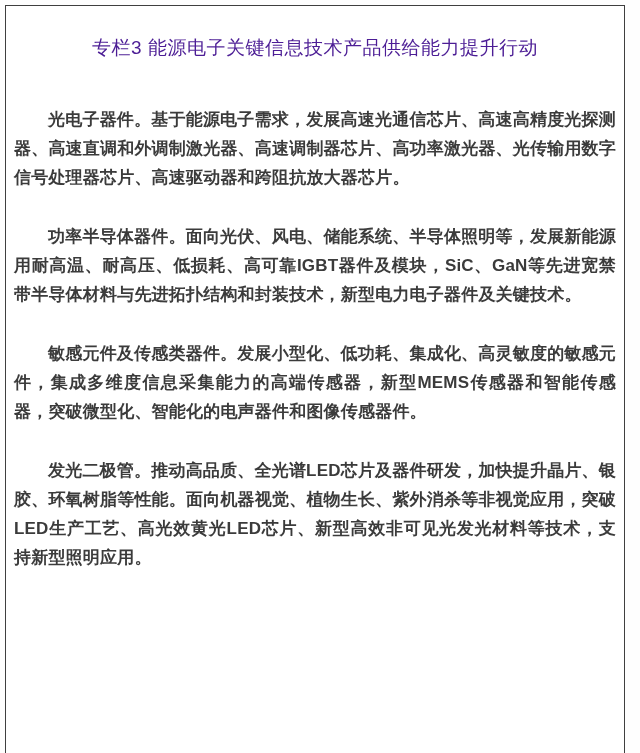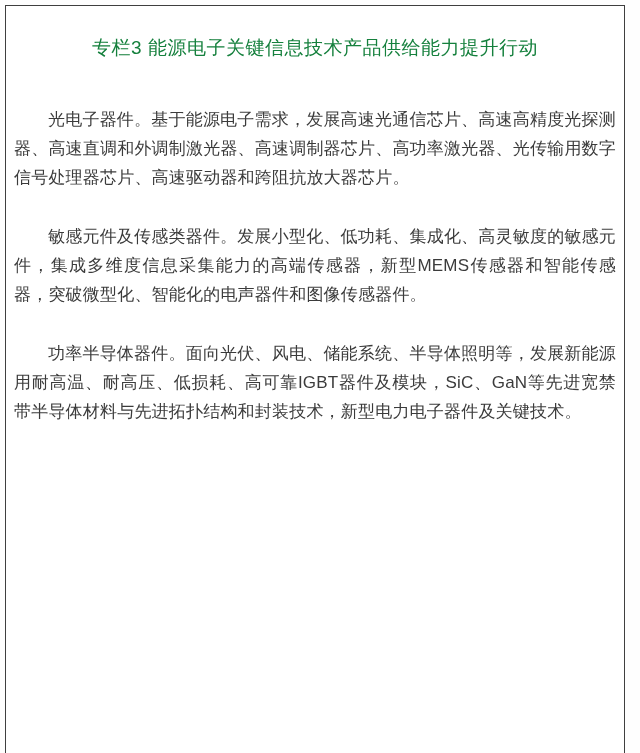--- a/index.html
+++ b/index.html
@@ -27,41 +27,43 @@
     box-sizing: border-box;
     border: 1px solid #3f3f3f;
     background: #ffffff;
     padding: 31px 8px 20px 8px;
   }
   .panel-title {
     margin: 0 0 46px 0;
     font-size: 19px;
     font-weight: normal;
     letter-spacing: 0.5px;
-    color: #15803d;
+    color: #4c1d95;
     text-align: center;
     line-height: 22px;
   }
   .para {
     margin: 30px 0;
     font-size: 17px;
     line-height: 29px;
     color: #3b3b3b;
     text-indent: 2em;
     text-align: justify;
     letter-spacing: 0.2px;
     word-break: break-all;
+    font-weight: bold;
   }
   .para:first-of-type {
     margin-top: 0;
   }
 </style>
 </head>
 <body>
 
 <div class="page">
   <div class="panel">
     <h1 class="panel-title">专栏3 能源电子关键信息技术产品供给能力提升行动</h1>
     <p class="para">光电子器件。基于能源电子需求，发展高速光通信芯片、高速高精度光探测器、高速直调和外调制激光器、高速调制器芯片、高功率激光器、光传输用数字信号处理器芯片、高速驱动器和跨阻抗放大器芯片。</p>
+    <p class="para">功率半导体器件。面向光伏、风电、储能系统、半导体照明等，发展新能源用耐高温、耐高压、低损耗、高可靠IGBT器件及模块，SiC、GaN等先进宽禁带半导体材料与先进拓扑结构和封装技术，新型电力电子器件及关键技术。</p>
     <p class="para">敏感元件及传感类器件。发展小型化、低功耗、集成化、高灵敏度的敏感元件，集成多维度信息采集能力的高端传感器，新型MEMS传感器和智能传感器，突破微型化、智能化的电声器件和图像传感器件。</p>
-    <p class="para">功率半导体器件。面向光伏、风电、储能系统、半导体照明等，发展新能源用耐高温、耐高压、低损耗、高可靠IGBT器件及模块，SiC、GaN等先进宽禁带半导体材料与先进拓扑结构和封装技术，新型电力电子器件及关键技术。</p>
+    <p class="para">发光二极管。推动高品质、全光谱LED芯片及器件研发，加快提升晶片、银胶、环氧树脂等性能。面向机器视觉、植物生长、紫外消杀等非视觉应用，突破LED生产工艺、高光效黄光LED芯片、新型高效非可见光发光材料等技术，支持新型照明应用。</p>
   </div>
 </div>
 
 </body></html>

